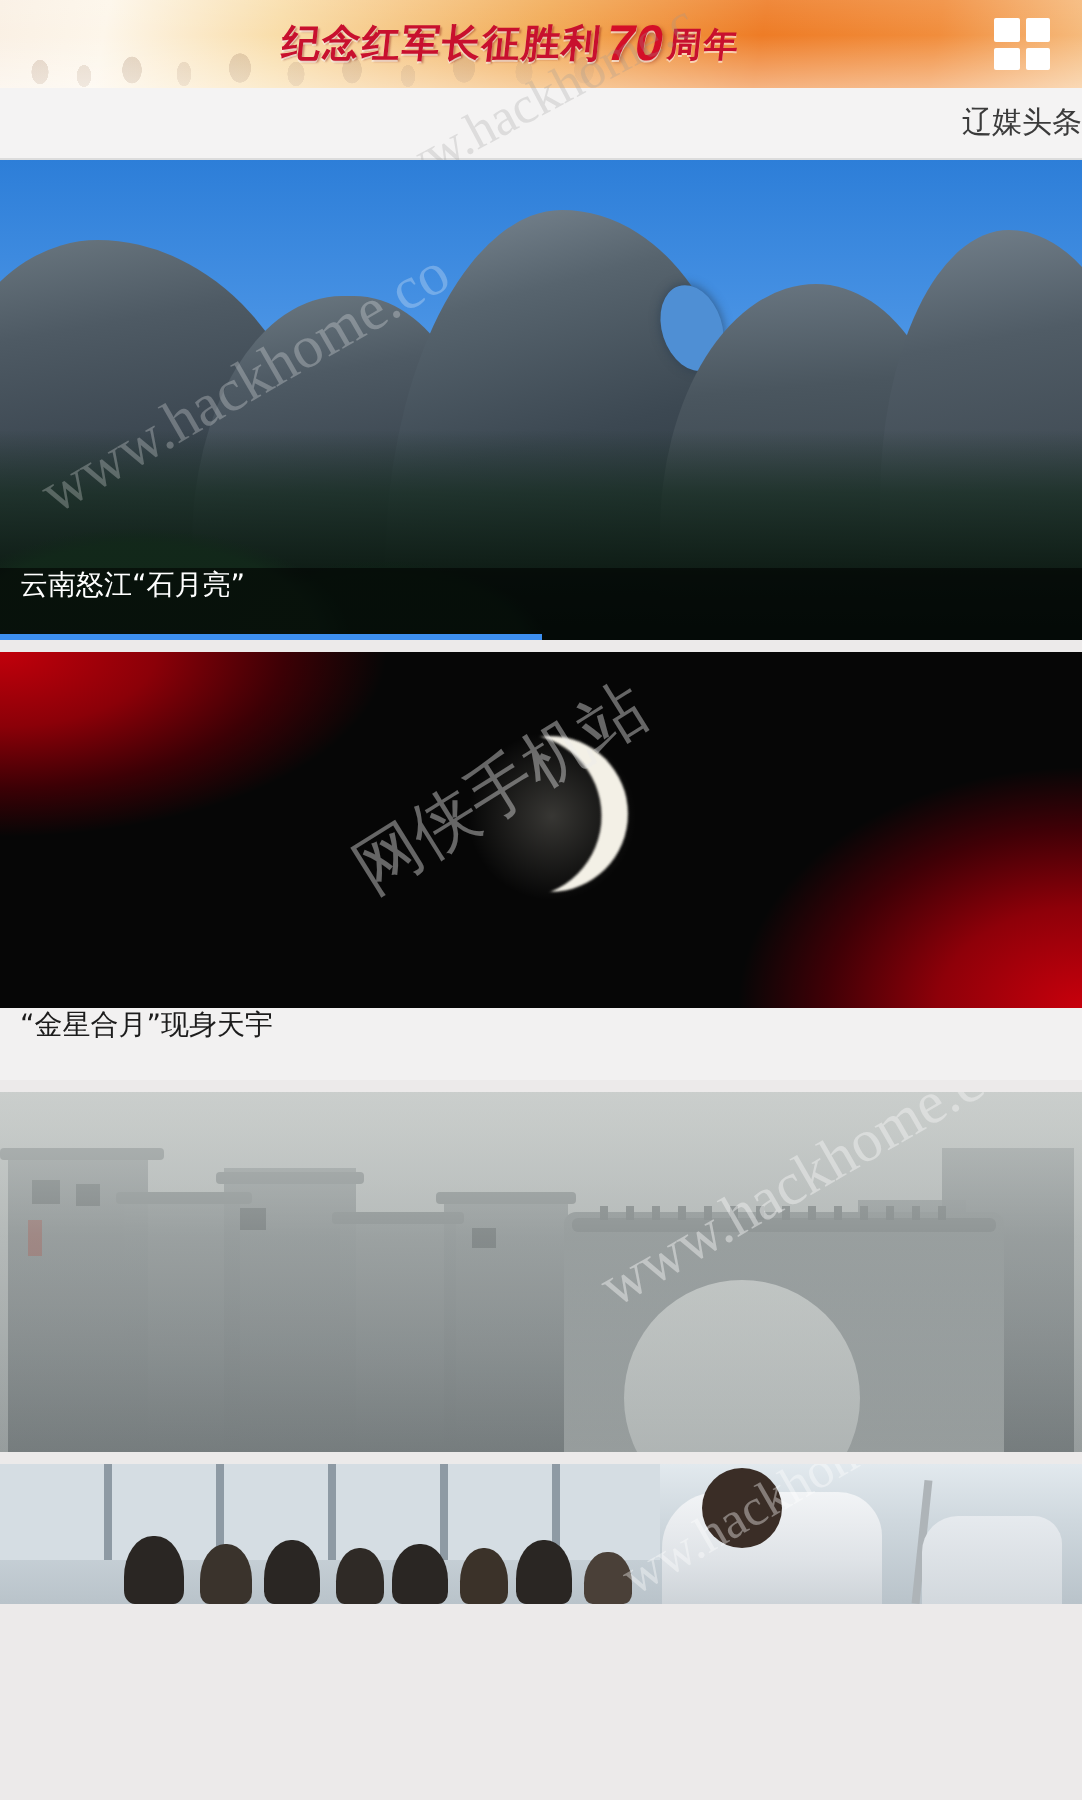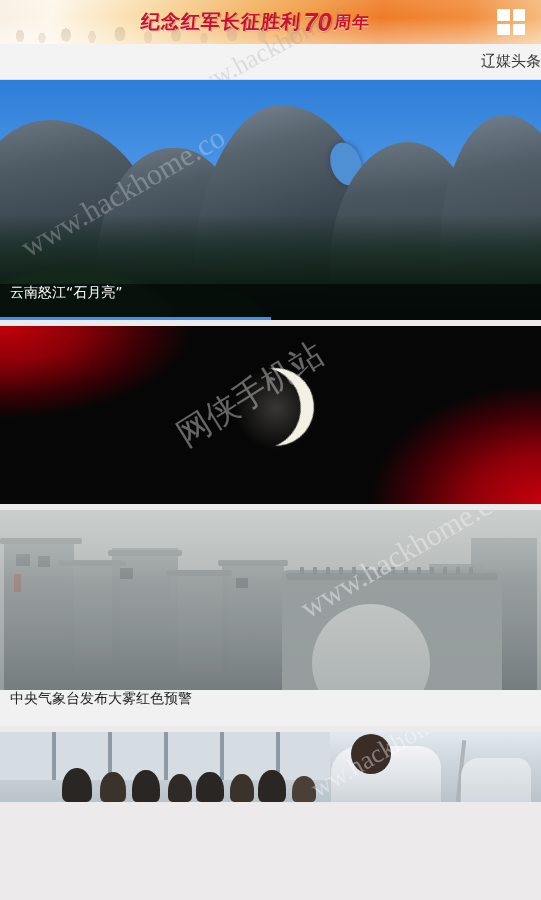--- a/index.html
+++ b/index.html
@@ -279,20 +279,23 @@
     </div>
 
     <div class="card">
       <div class="photo ph-moon">
         <div class="moon-bg"></div>
         <div class="moon-red-tl"></div>
         <div class="moon-red-br"></div>
         <div class="crescent-glow"></div>
         <div class="crescent"></div>
         <div class="wm wm-dark" style="left:168px; top:46px; font-size:33px; transform:rotate(-32deg); color:rgba(235,235,235,.42);">网侠手机站</div>
+      </div>
+      <div class="caption on-light">
+        <span>“金星合月”现身天宇</span>
       </div>
     </div>
 
     <div class="card">
       <div class="photo ph-fog">
         <div class="fog-sky"></div>
         <div class="fog-bldg fb1"></div>
         <div class="fog-bldg fb2"></div>
         <div class="fog-bldg fb3"></div>
         <div class="fog-bldg fb4"></div>
@@ -309,23 +312,20 @@
         <div class="fog-win" style="left:120px;top:58px; width:13px; height:11px;"></div>
         <div class="fog-win" style="left:236px;top:68px; width:12px; height:10px;"></div>
         <div class="fog-red"></div>
         <div class="fog-bridge"></div>
         <div class="fog-arch"></div>
         <div class="fog-deck"></div>
         <div class="fog-rail"></div>
         <div class="fog-haze"></div>
         <div class="wm wm-light" style="right:2px; top:20px; font-size:30px; transform:rotate(-30deg); color:rgba(245,245,245,.45);">www.hackhome.com</div>
       </div>
-      <div class="caption on-light">
-        <span>中央气象台发布大雾红色预警</span>
-      </div>
     </div>
 
     <div class="card">
       <div class="photo ph-clinic">
         <div class="cl-bg"></div>
         <div class="cl-windows"></div>
         <div class="cl-crowd">
           <div class="cl-head" style="left:62px;  width:30px; height:34px;"></div>
           <div class="cl-head" style="left:100px; width:26px; height:30px; background:#3a332c;"></div>
           <div class="cl-head" style="left:132px; width:28px; height:32px;"></div>

